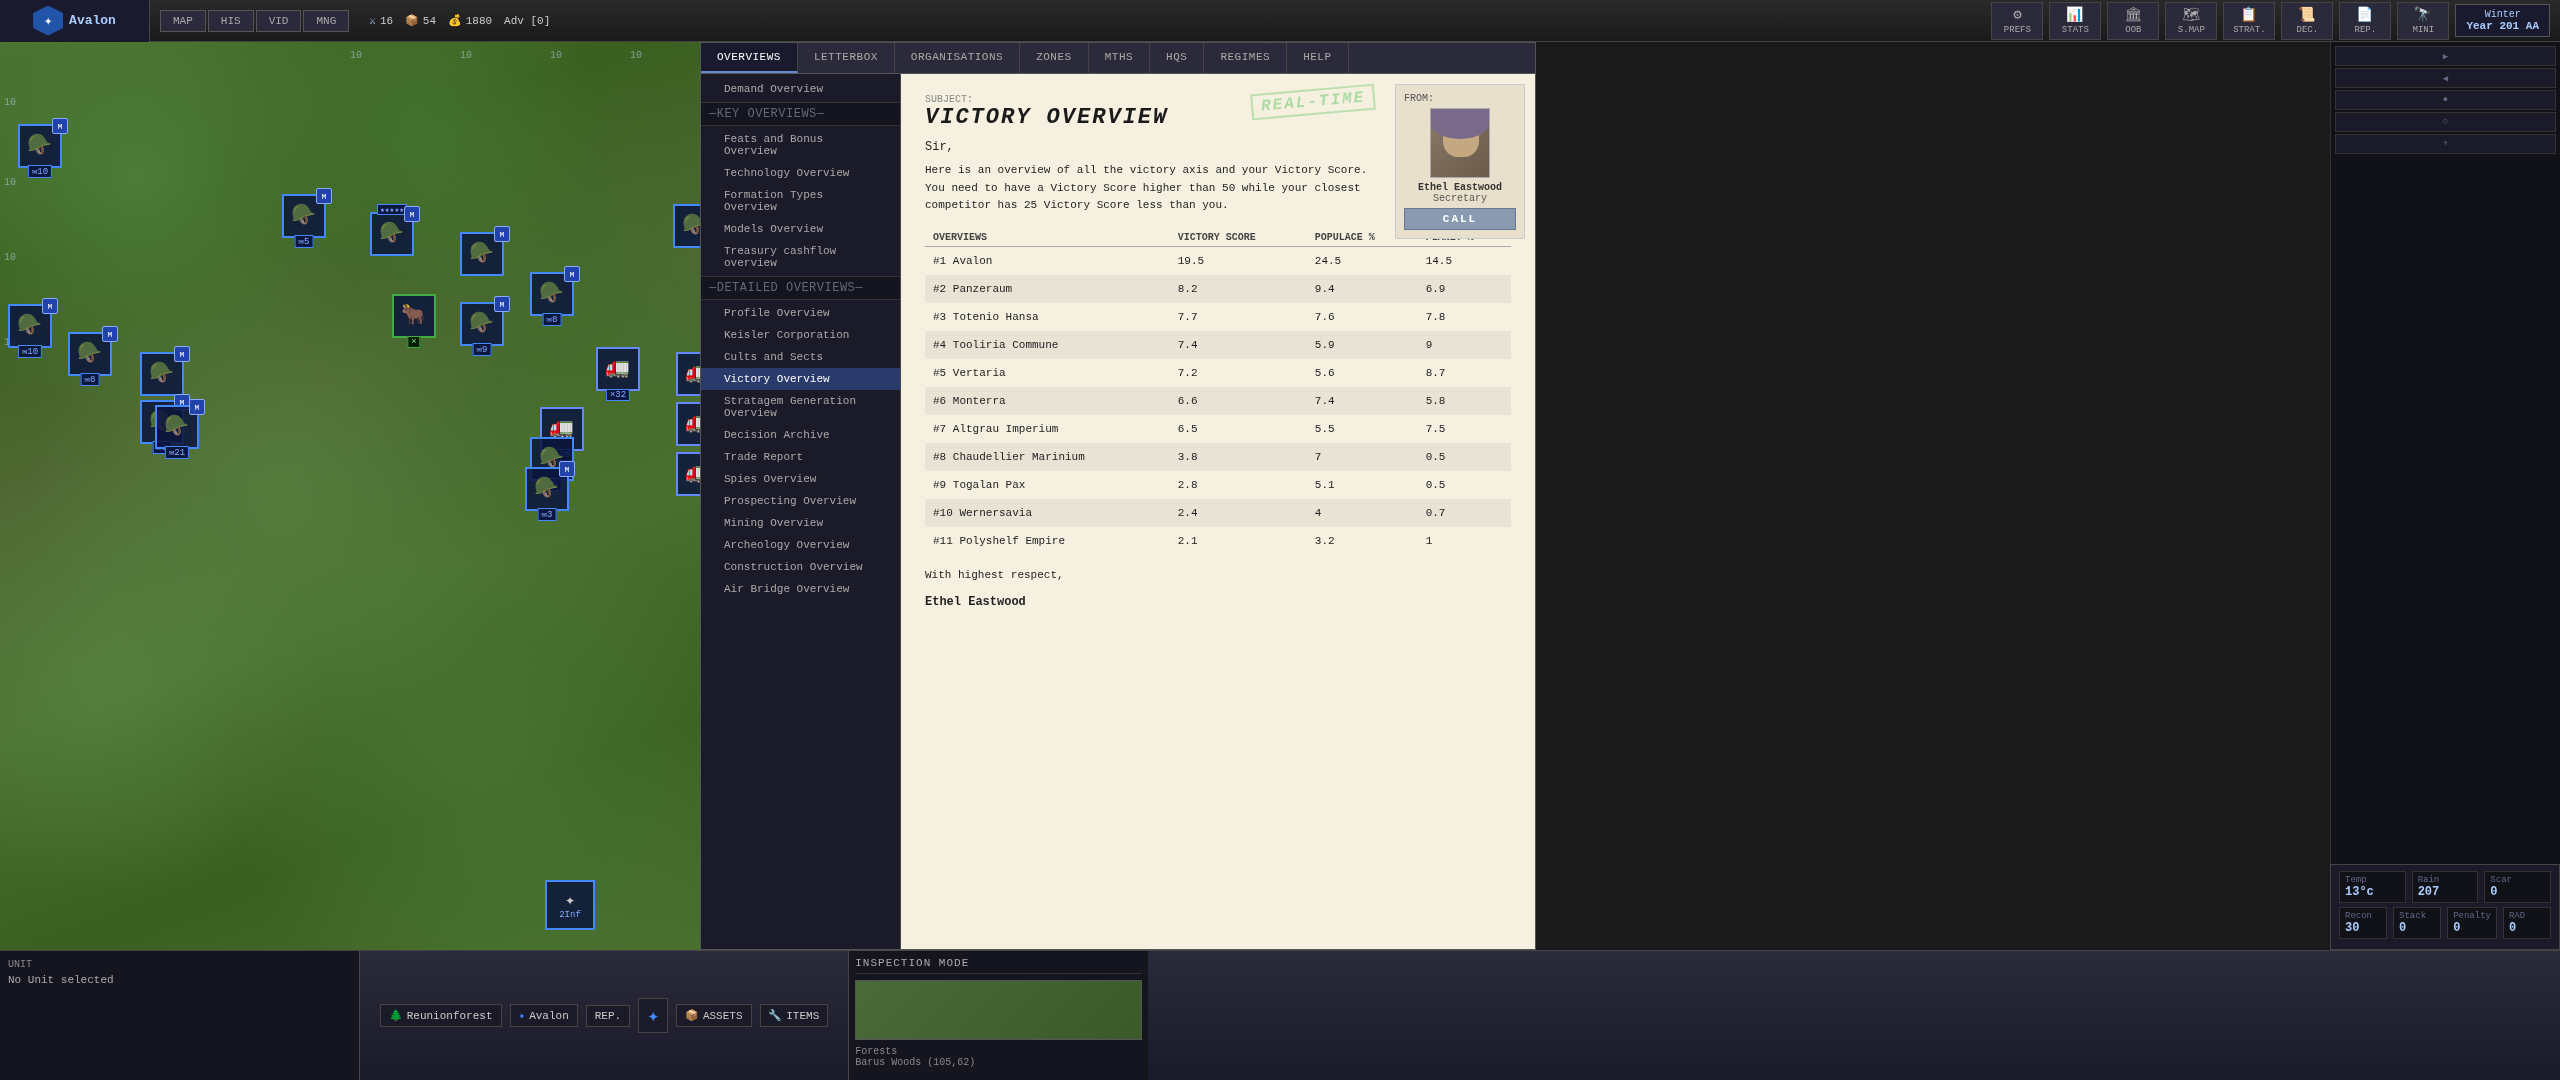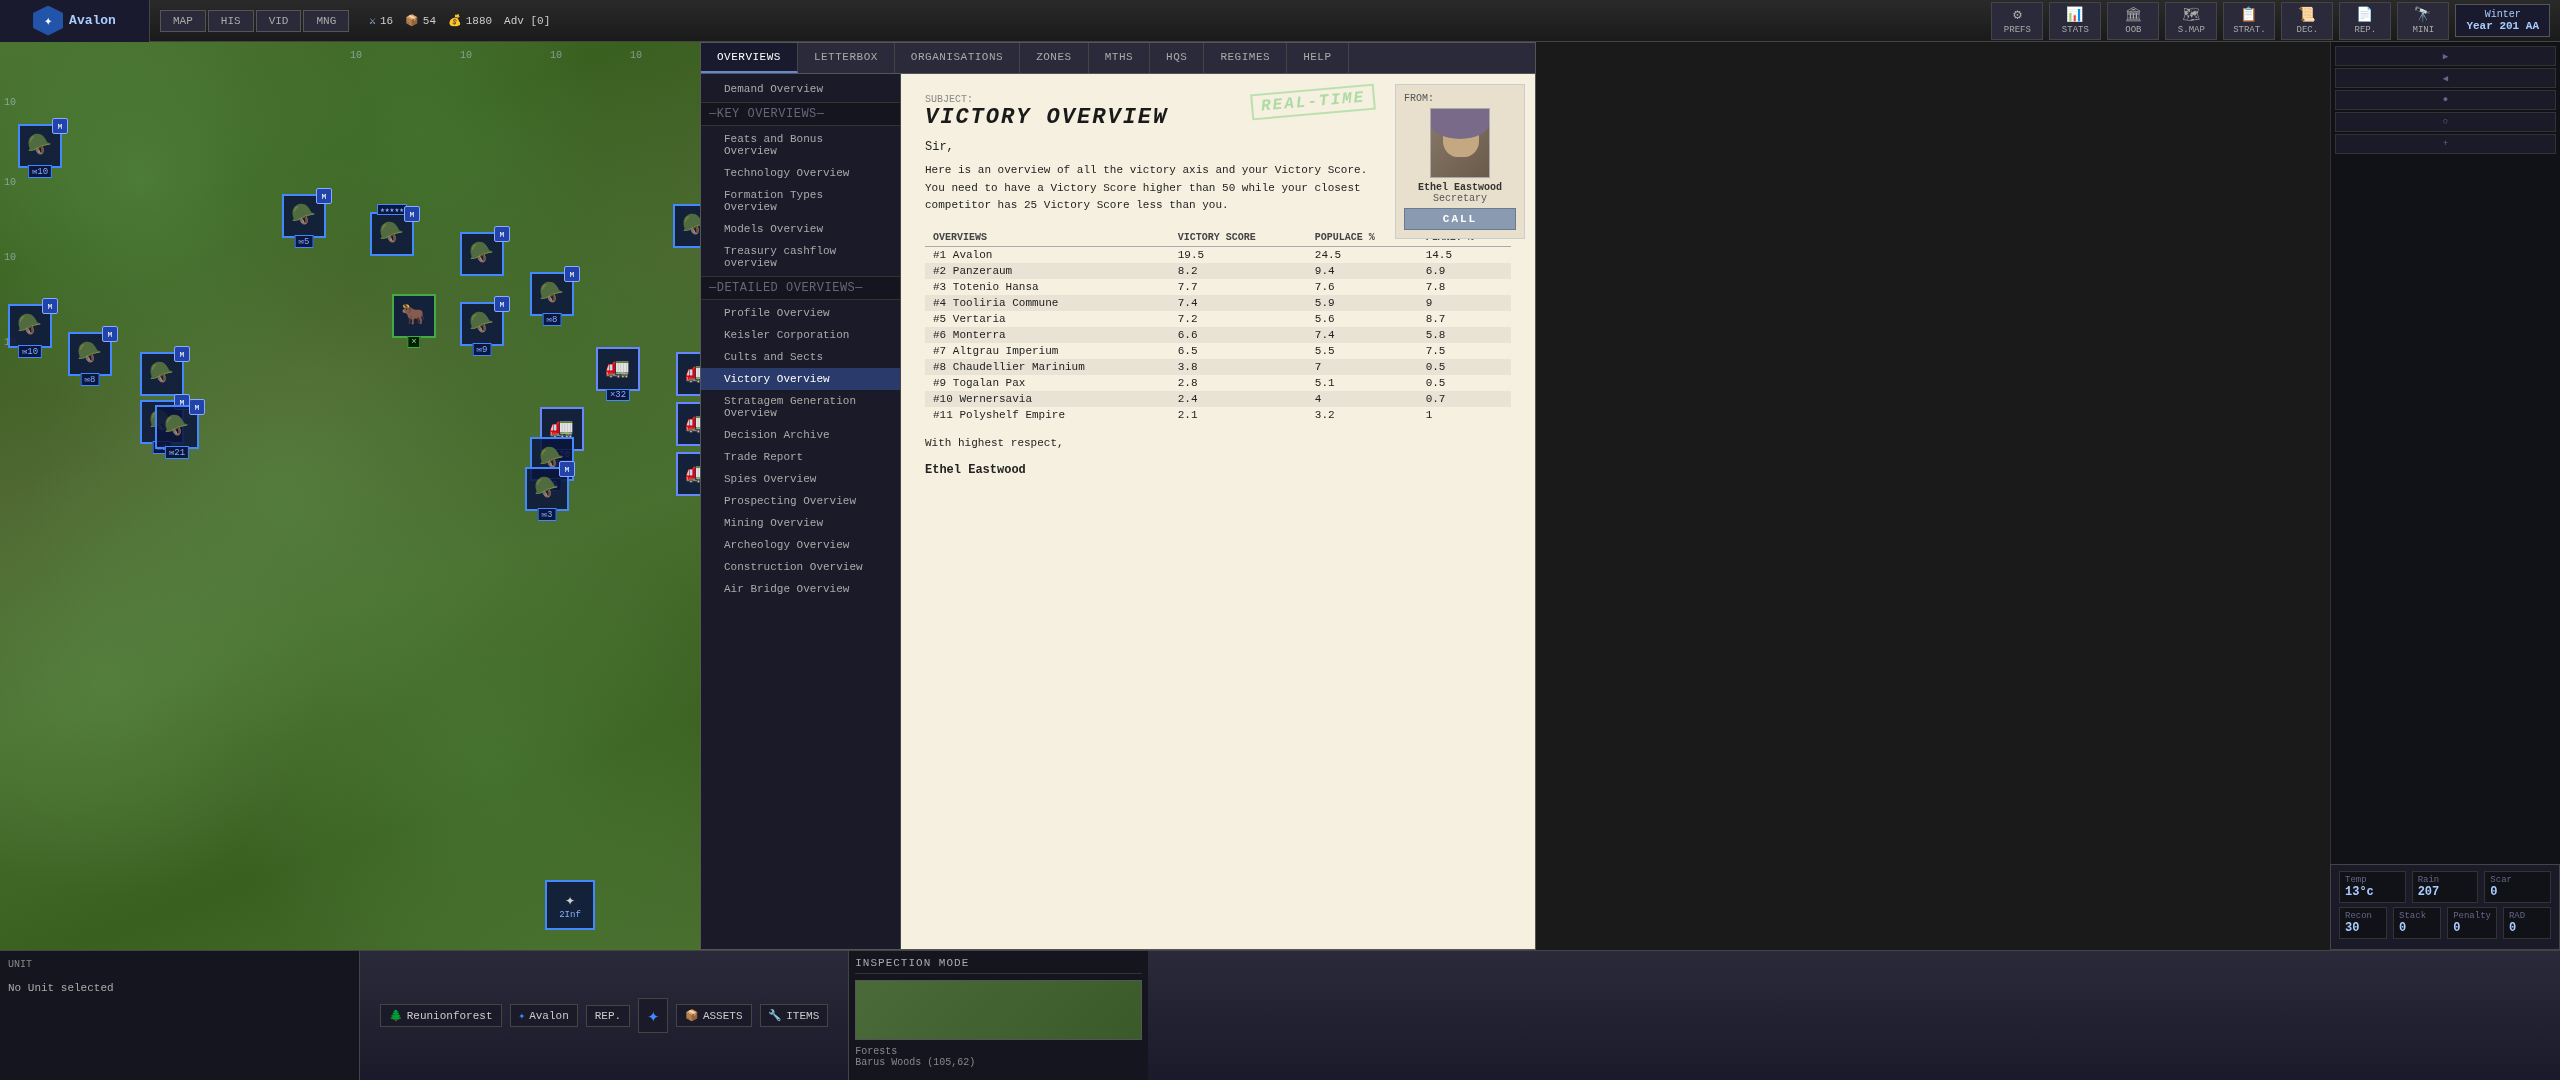--- a/index.html
+++ b/index.html
@@ -327,21 +327,21 @@
       margin-bottom: 14px;
     }
     #victory-table th {
       text-align: left;
       padding: 3px 8px;
       border-bottom: 1px solid #aaa;
       font-weight: bold;
       color: #333;
     }
     #victory-table td {
-      padding: 2px 8px;
+      padding: 8px 8px;
       color: #222;
     }
     #victory-table tr:nth-child(even) td { background: rgba(0,0,0,0.05); }
 
     #letter-closing {
       font-size: 11px;
       margin-top: 10px;
     }
     #letter-signature {
       font-size: 12px;
@@ -362,21 +362,21 @@
     }
 
     #bottom-left {
       width: 360px;
       height: 100%;
       background: #151520;
       border-right: 1px solid #444;
       display: flex;
       flex-direction: column;
       padding: 8px;
-      gap: 12px;
+      gap: 4px;
       font-family: Liberation Mono, monospace;
     }
 
     #bottom-status {
       display: flex;
       gap: 8px;
       align-items: center;
       padding: 0 20px;
     }
 

